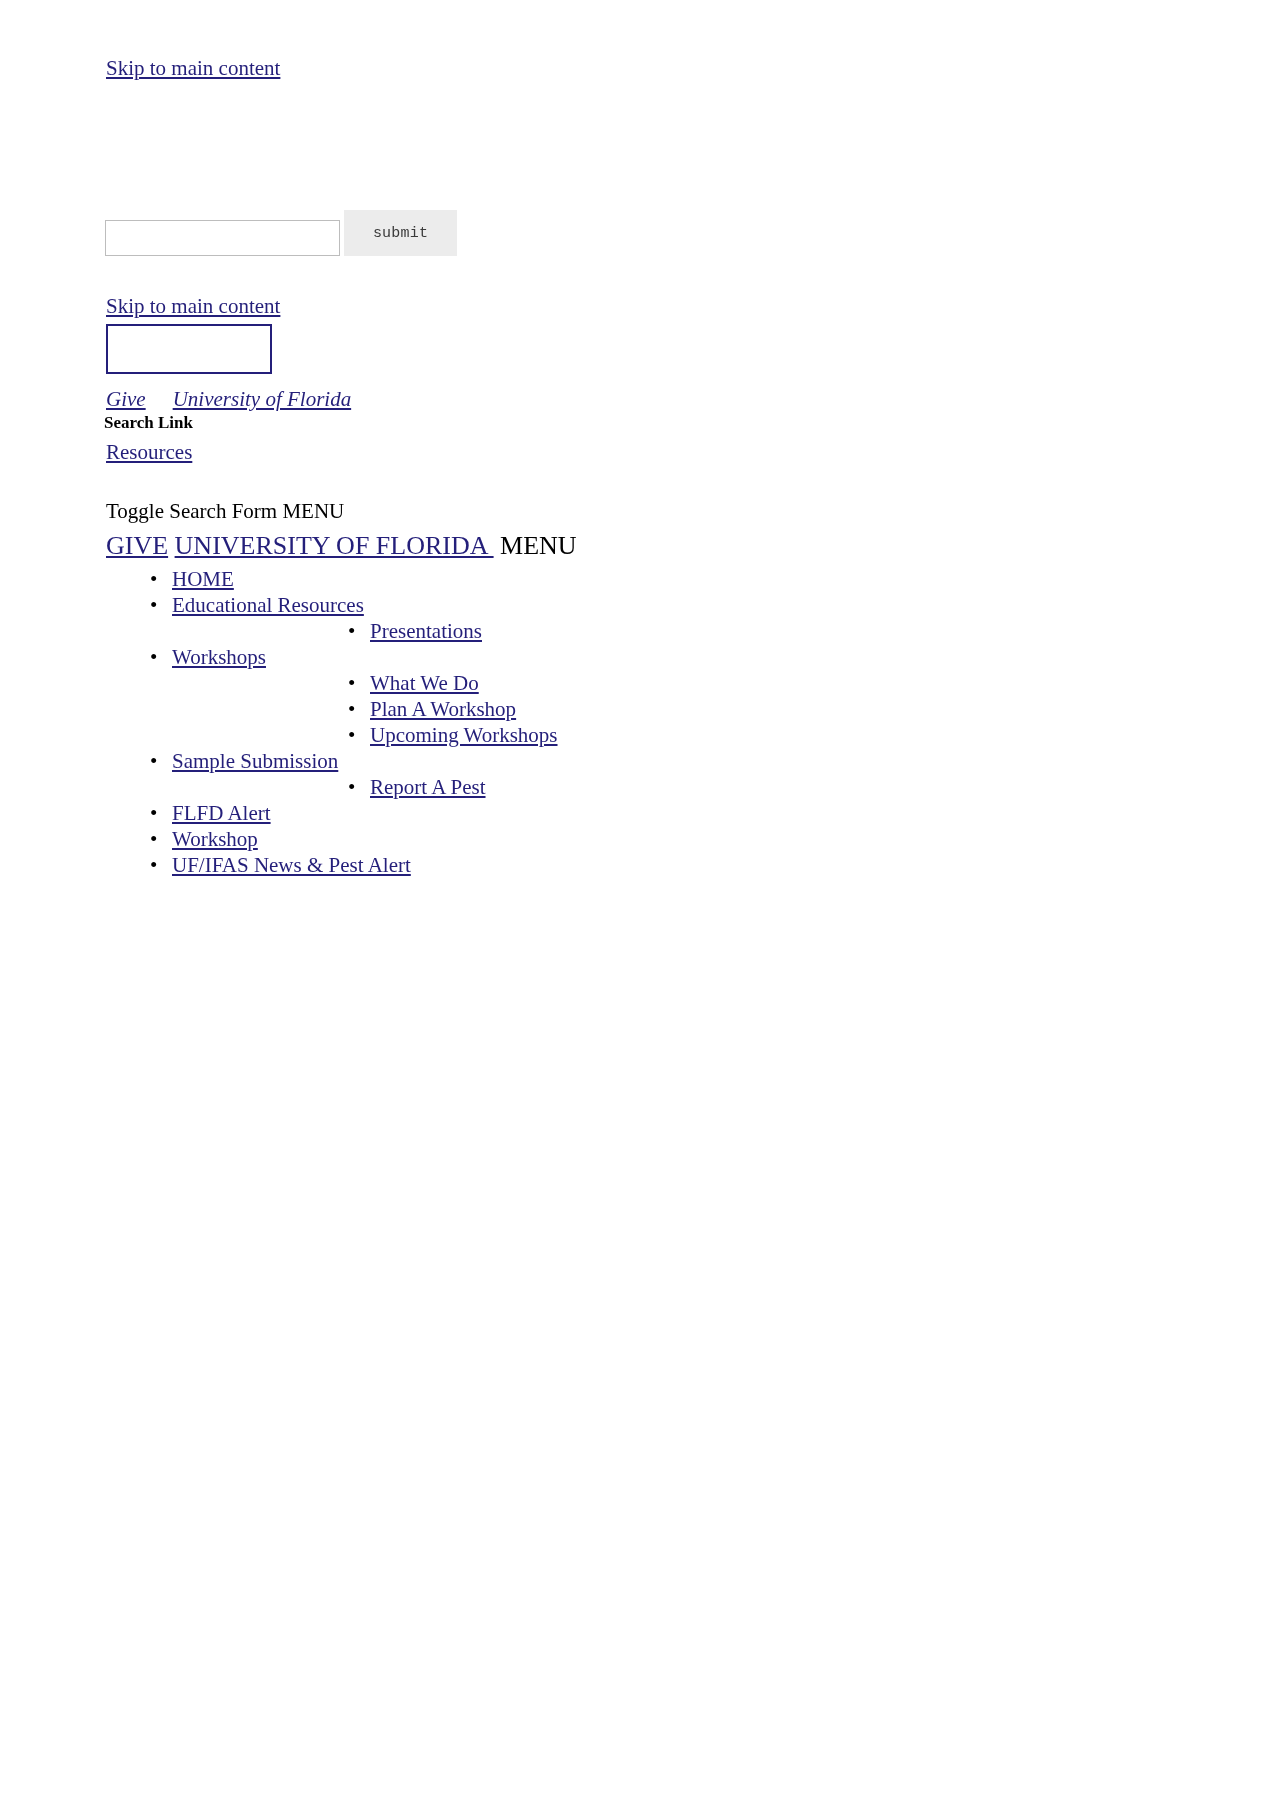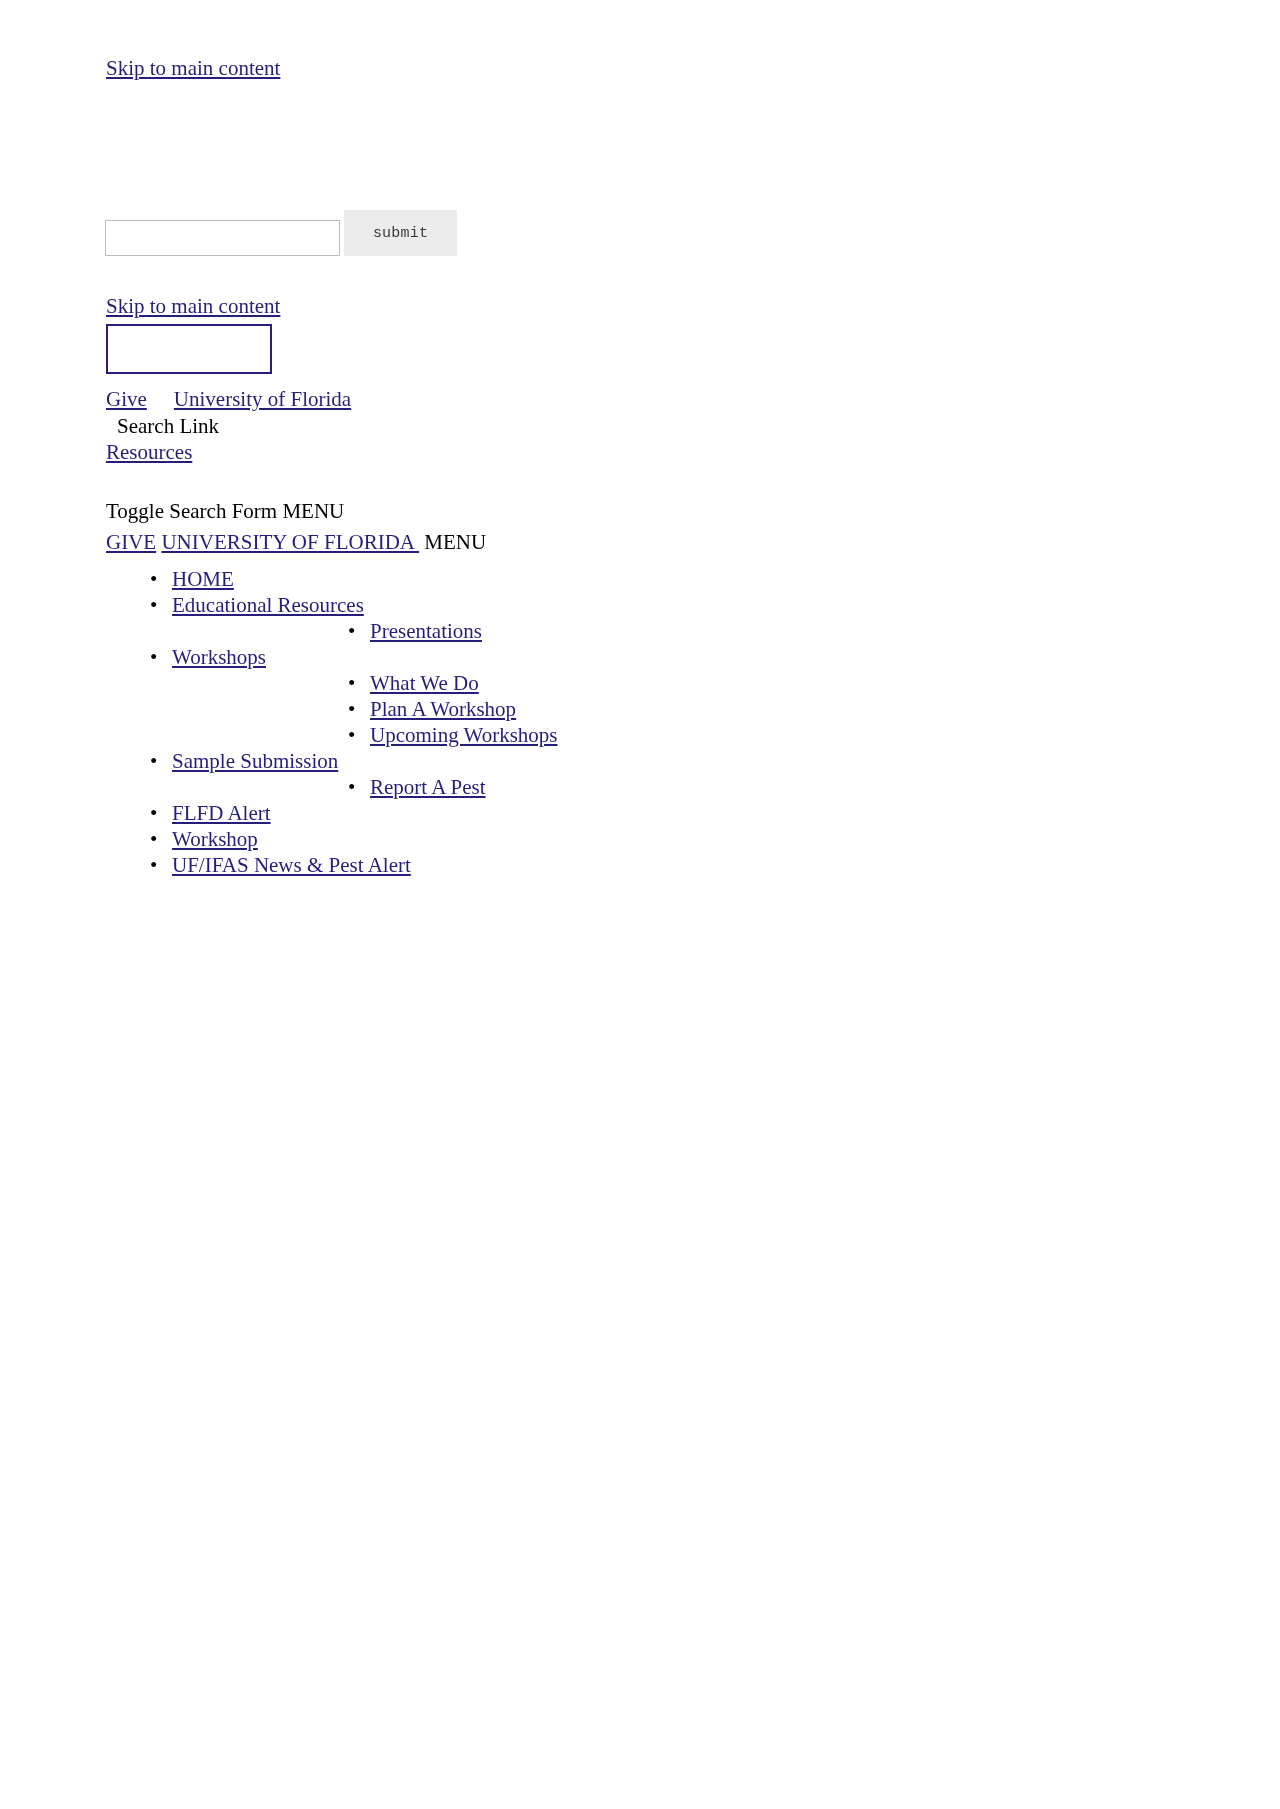--- a/index.html
+++ b/index.html
@@ -104,31 +104,33 @@
     background: #ffffff;
   }
 
   
   .util-row {
     position: absolute;
     left: 106px;
     top: 385px;
     font-size: 21px;
     white-space: nowrap;
+    font-style: italic;
   }
   .util-row .gap {
     display: inline-block;
     width: 27px;
   }
   .search-link-row {
     position: absolute;
-    left: 117px;
+    left: 104px;
     top: 412px;
-    font-size: 21px;
-    white-space: nowrap;
+    font-size: 17px;
+    white-space: nowrap;
+    font-weight: bold;
   }
   .resources-row {
     position: absolute;
     left: 106px;
     top: 438px;
     font-size: 21px;
     white-space: nowrap;
   }
 
   
@@ -137,21 +139,21 @@
     left: 106px;
     top: 489px;
     font-size: 21px;
     white-space: nowrap;
     margin-top: 8px;
   }
   .brandbar-row {
     position: absolute;
     left: 106px;
     top: 528px;
-    font-size: 21px;
+    font-size: 26px;
     white-space: nowrap;
   }
 
   
   .mainnav {
     position: absolute;
     left: 0;
     top: 566px;
     width: 1280px;
   }

